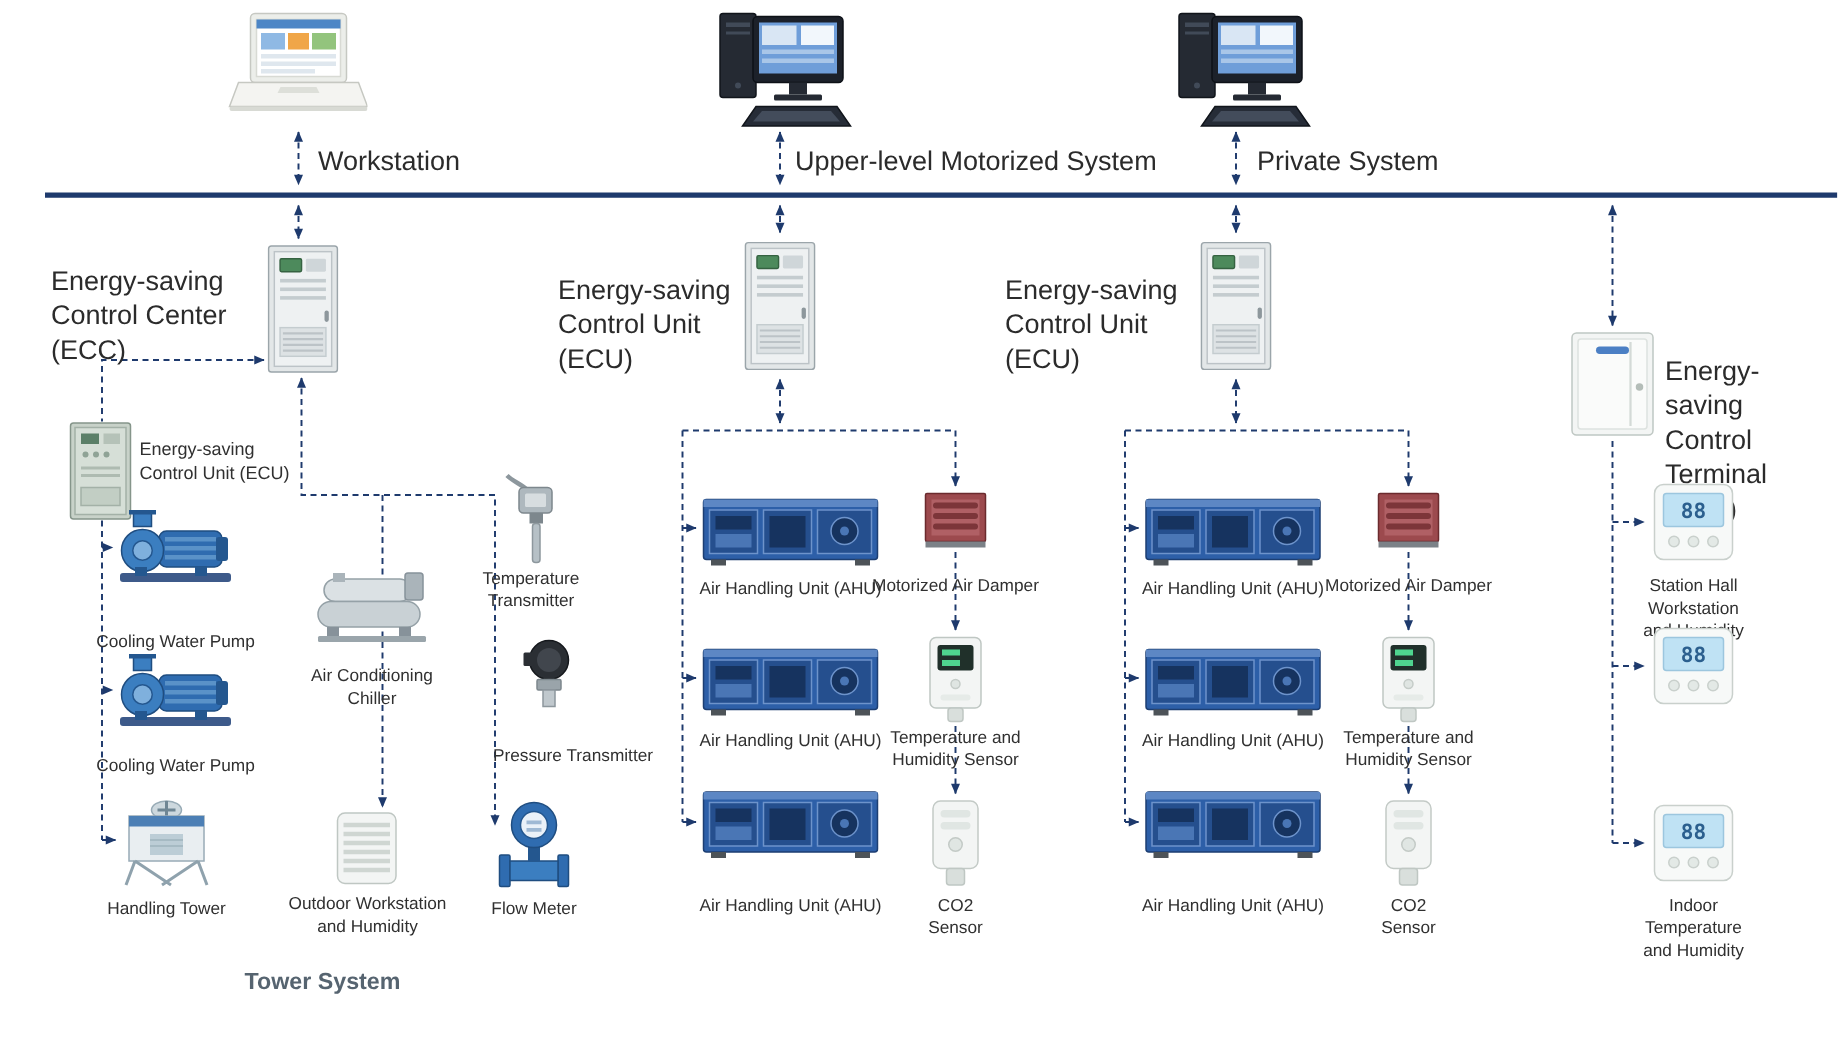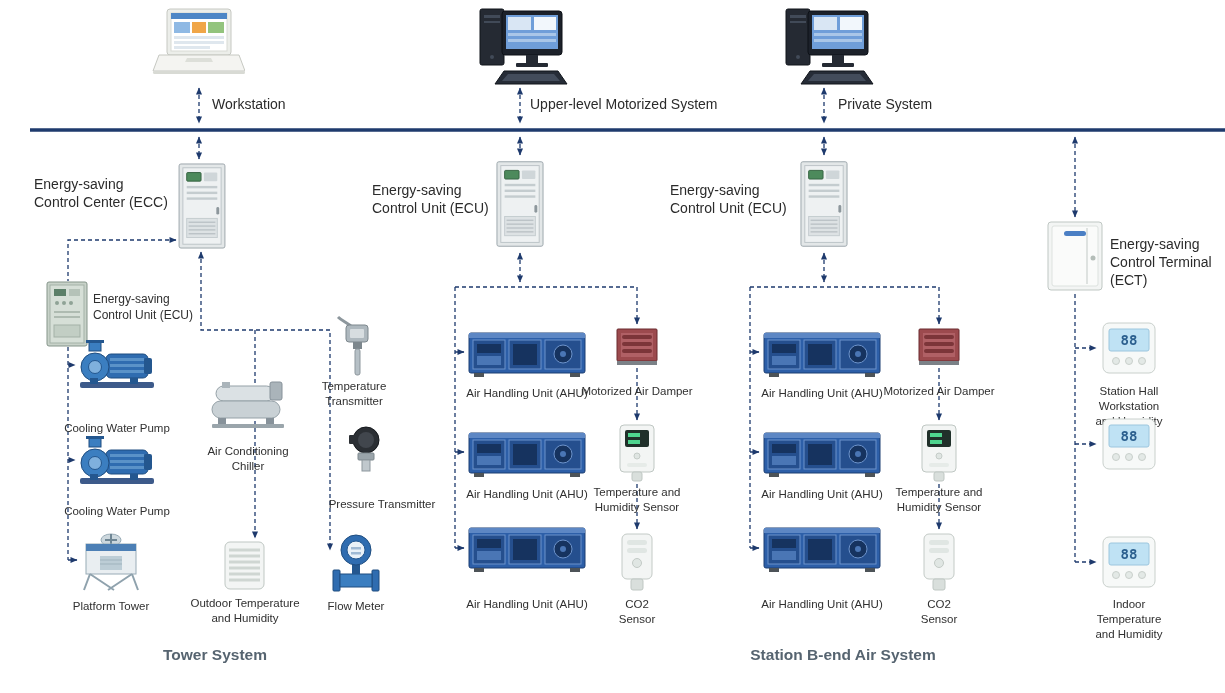--- a/index.html
+++ b/index.html
@@ -2,21 +2,21 @@
 <html><head>
 <meta charset="utf-8">
 <style>
   * { margin:0; padding:0; box-sizing:border-box; }
   html,body { background:#fff; font-family:"Liberation Sans", sans-serif; }
   .canvas { position:relative; width:1225px; height:693px; background:#fff; overflow:hidden; }
   #wires { position:absolute; left:0; top:0; }
   .dev { position:absolute; }
   .dev svg { display:block; width:100%; height:100%; }
   .lbl { position:absolute; font-size:11.5px; color:#303030; line-height:1.3; white-space:pre-line; }
-  .lbl-lg { position:absolute; font-size:14px; color:#2b2b2b; line-height:1.28; white-space:pre-line; }
+  .lbl-lg { position:absolute; font-size:18px; color:#2b2b2b; line-height:1.28; white-space:pre-line; }
   .c { text-align:center; }
   .t { position:absolute; font-size:15.5px; font-weight:bold; color:#566470; text-align:center; white-space:pre-line; }
   .defs { position:absolute; width:0; height:0; overflow:hidden; }
 </style>
 </head>
 <body>
 
 <svg class="defs" aria-hidden="true">
   <symbol id="i-laptop" viewBox="0 0 95 72">
     <rect x="17" y="1" width="64" height="46" rx="3" fill="#eceeea" stroke="#c6c8c2"></rect>
@@ -320,34 +320,34 @@
       <svg>
         <use href="#i-pump"></use>
       </svg>
     </div>
   <div class="lbl c" style="left:57px;top:504px;width:120px">Cooling Water Pump</div>
   <div class="dev" style="left:80px;top:530px;width:62px;height:62px">
       <svg>
         <use href="#i-tower"></use>
       </svg>
     </div>
-  <div class="lbl c" style="left:61px;top:599px;width:100px">Platform Tower</div>
+  <div class="lbl c" style="left:61px;top:599px;width:100px">Handling Tower</div>
   <div class="dev" style="left:208px;top:380px;width:80px;height:50px">
       <svg>
         <use href="#i-chiller"></use>
       </svg>
     </div>
   <div class="lbl c" style="left:198px;top:444px;width:100px">Air Conditioning
 Chiller</div>
   <div class="dev" style="left:222px;top:540px;width:45px;height:52px">
       <svg>
         <use href="#i-louver"></use>
       </svg>
     </div>
-  <div class="lbl c" style="left:185px;top:596px;width:120px">Outdoor Temperature
+  <div class="lbl c" style="left:185px;top:596px;width:120px">Outdoor Workstation
 and Humidity</div>
   <div class="dev" style="left:332px;top:315px;width:45px;height:62px">
       <svg>
         <use href="#i-ttrans"></use>
       </svg>
     </div>
   <div class="lbl c" style="left:314px;top:379px;width:80px">Temperature
 Transmitter</div>
   <div class="dev" style="left:345px;top:425px;width:42px;height:50px">
       <svg>
@@ -431,21 +431,20 @@
       </svg>
     </div>
   <div class="lbl c" style="left:889px;top:485px;width:100px">Temperature and
 Humidity Sensor</div>
   <div class="dev" style="left:921px;top:533px;width:36px;height:58px">
       <svg>
         <use href="#i-co2"></use>
       </svg>
     </div>
   <div class="lbl c" style="left:909px;top:597px;width:60px">CO2 Sensor</div>
-  <div class="t" style="left:743px;top:646px;width:200px">Station B-end Air System</div>
 
   <div class="dev" style="left:1102px;top:322px;width:54px;height:52px">
       <svg>
         <use href="#i-thermostat"></use>
       </svg>
     </div>
   <div class="lbl c" style="left:1071px;top:384px;width:116px">Station Hall Workstation
 and Humidity</div>
   <div class="dev" style="left:1102px;top:418px;width:54px;height:52px">
       <svg>

